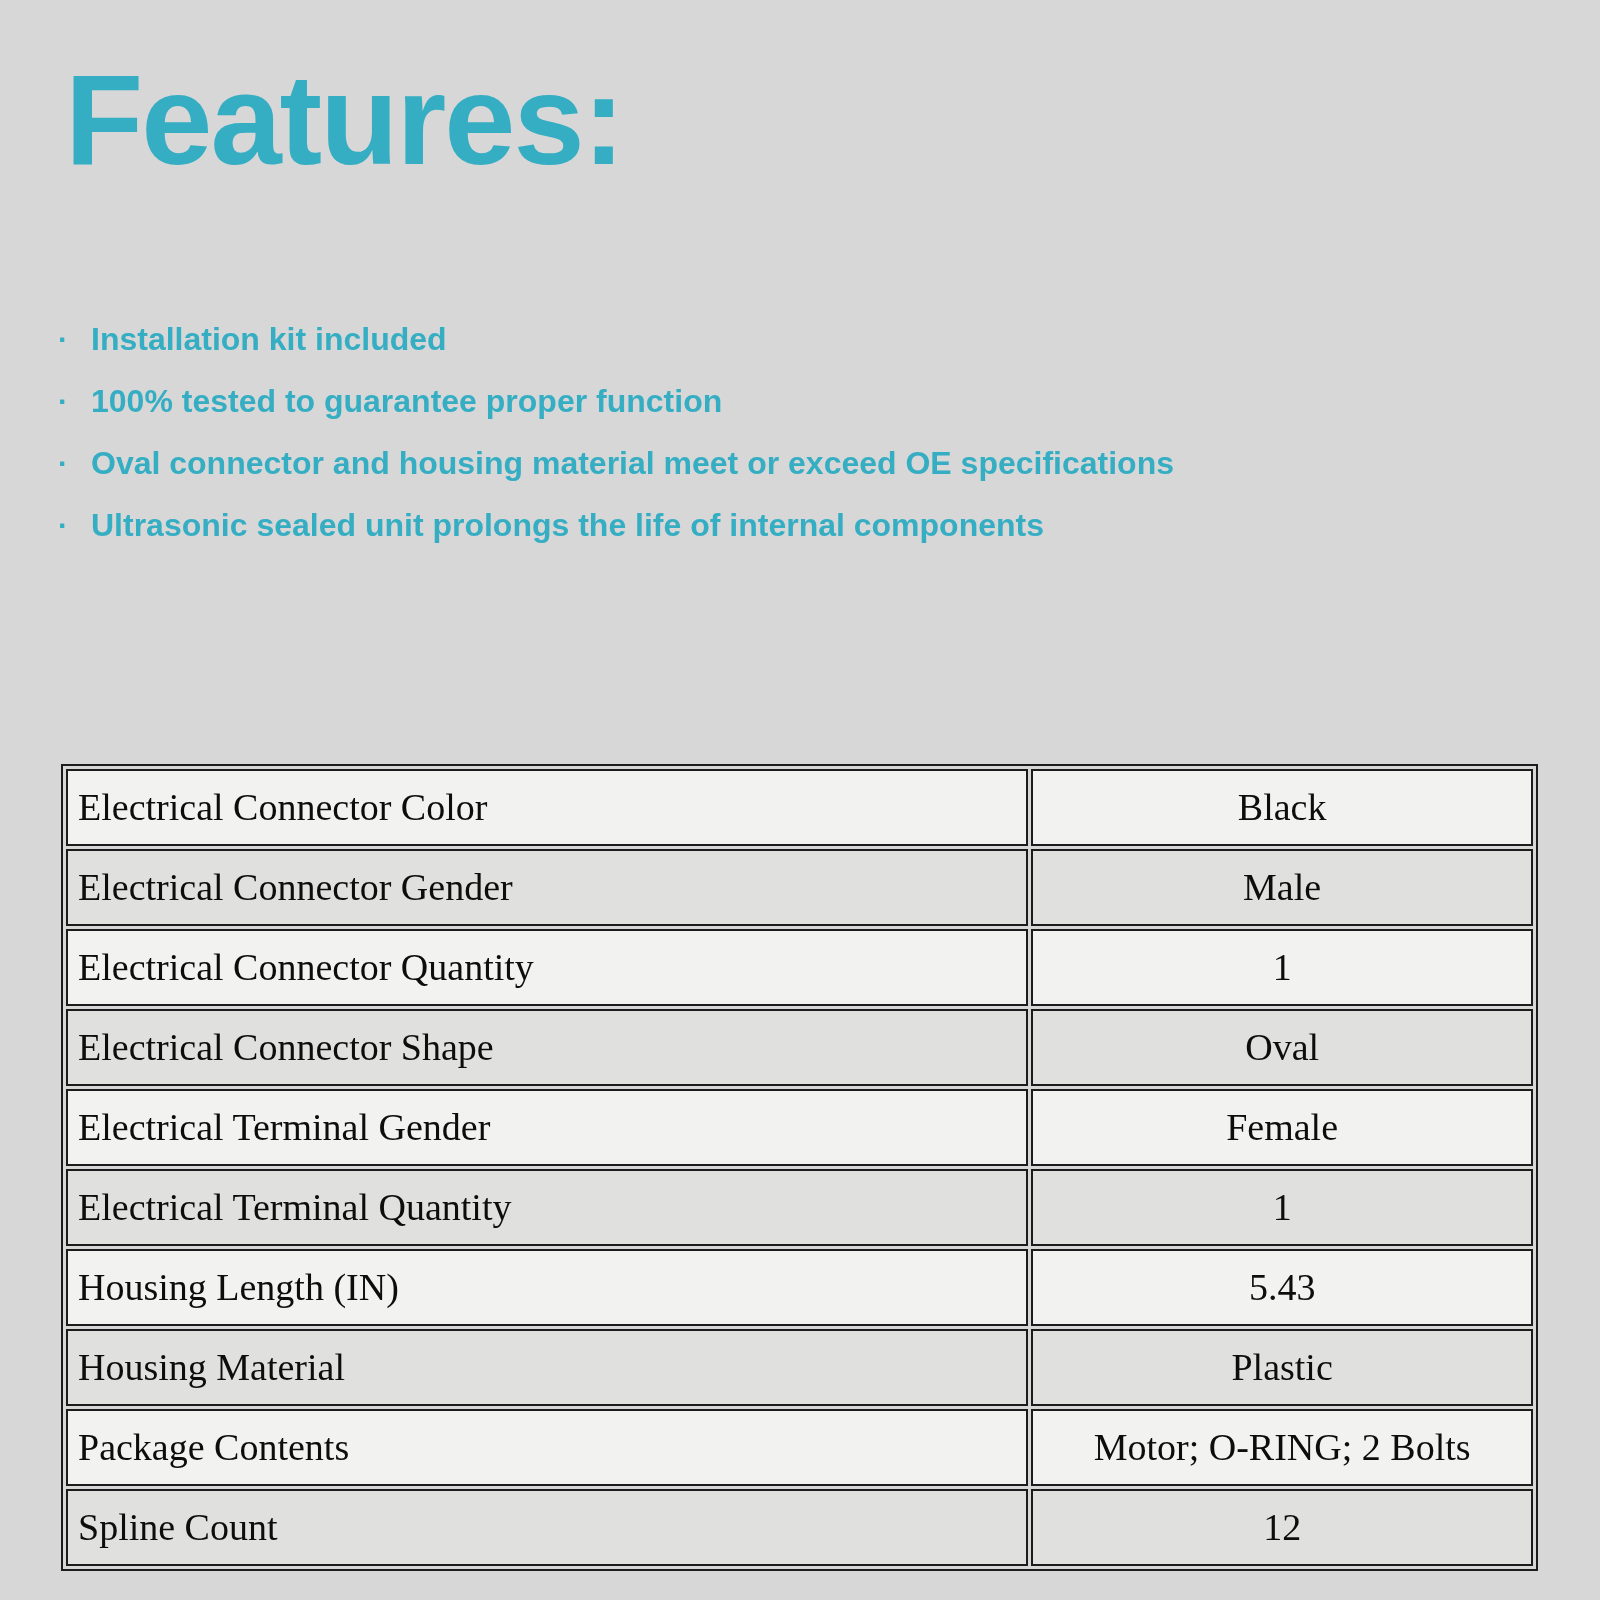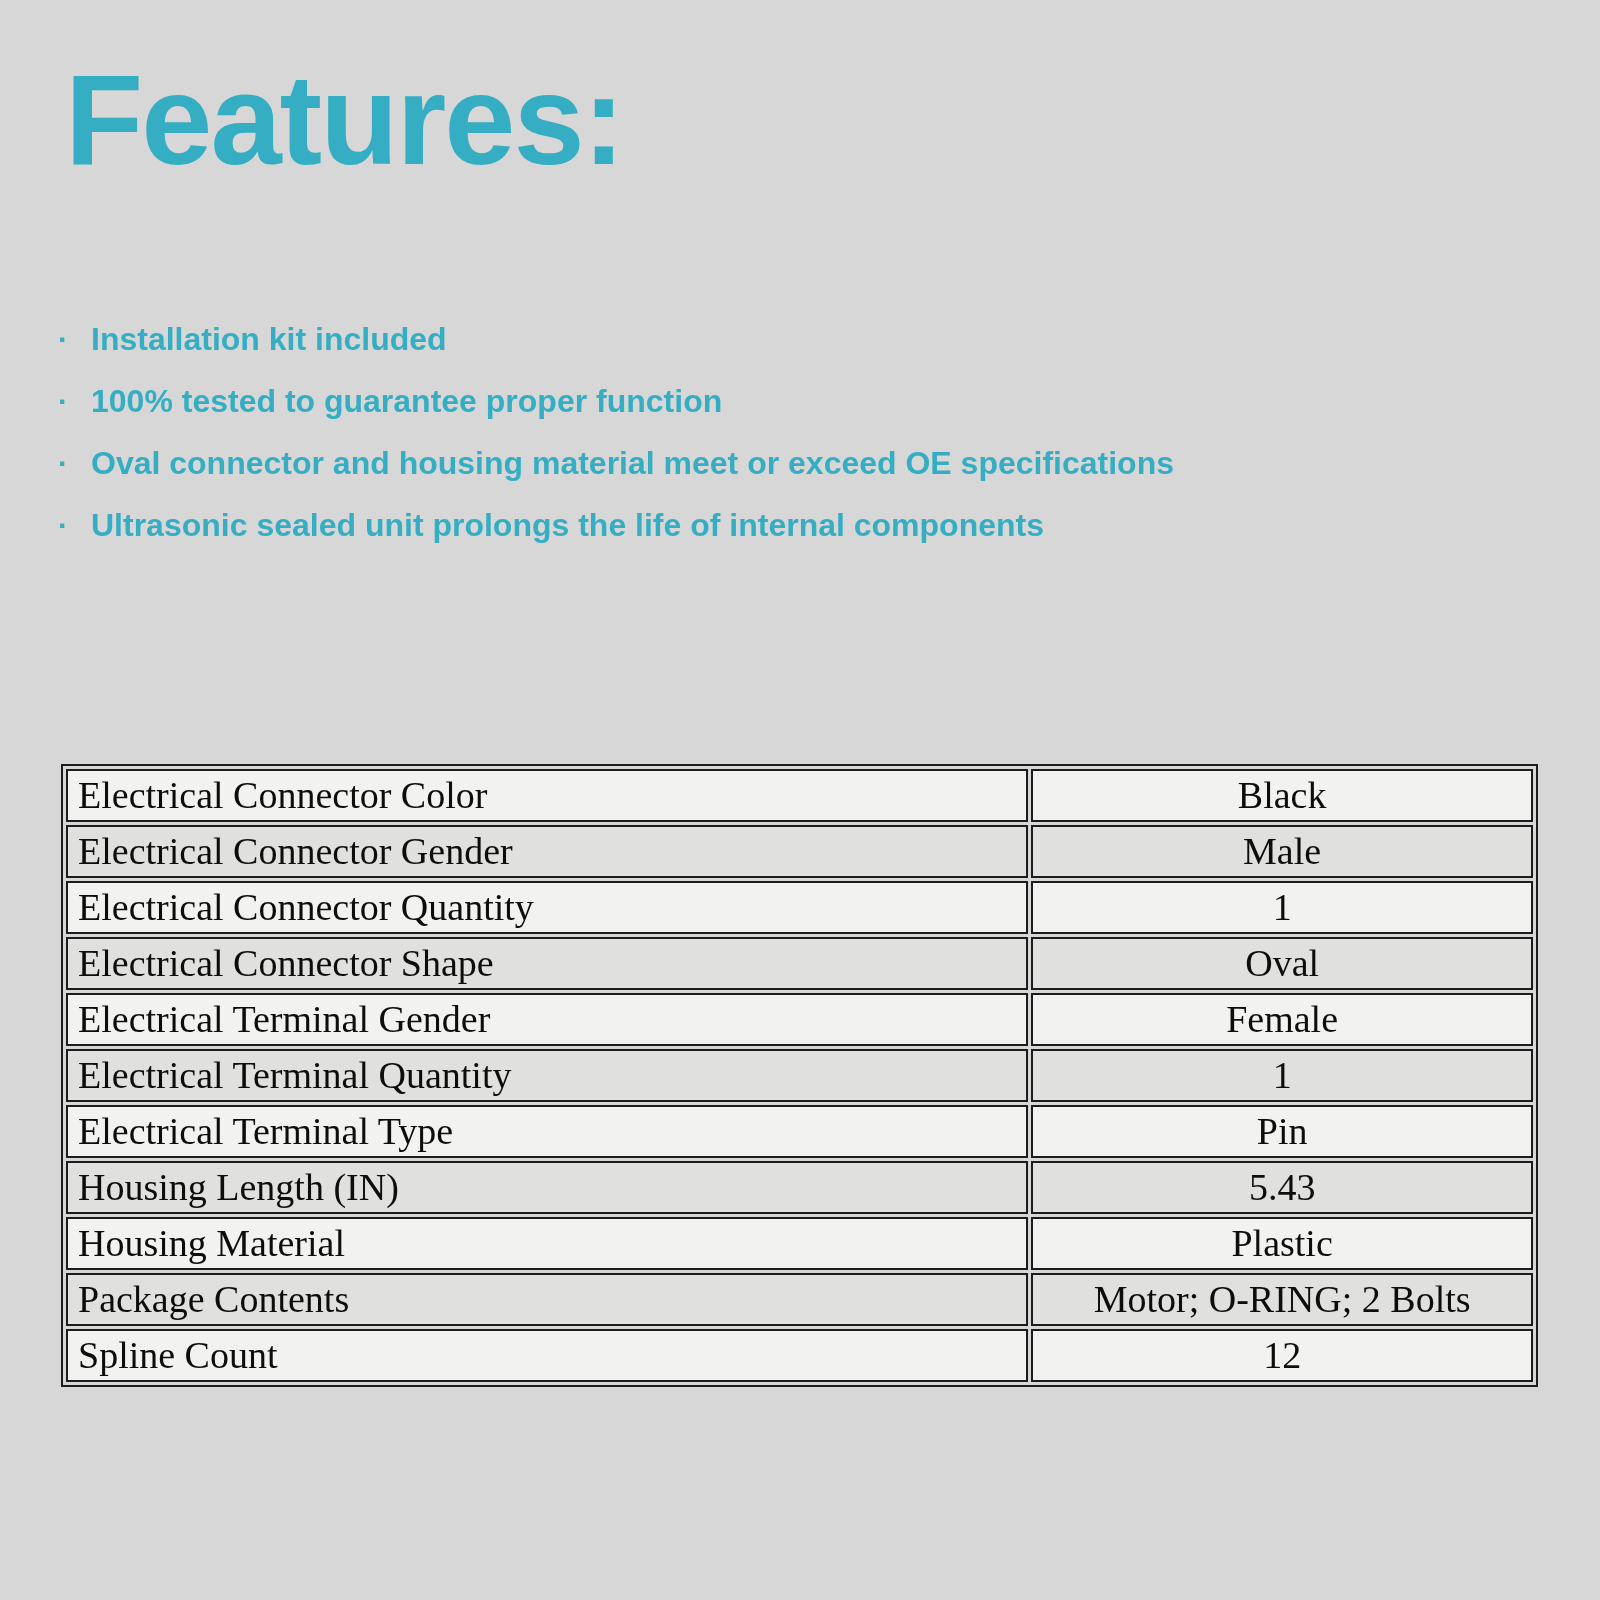--- a/index.html
+++ b/index.html
@@ -75,21 +75,21 @@
   }
   .specs-table tr:nth-child(even) td{
     background:var(--row-dark);
   }
   .specs-table td.label{
     text-align:left;
     padding:0 6px 0 10px;
   }
   .specs-table td.value{
     text-align:center;
-    padding:4px 2px;
+    padding:16px 2px;
   }
 </style>
 </head>
 <body>
 
 <div class="page">
 
   <h1 class="features-heading">Features:</h1>
 
   <ul class="features-list">
@@ -135,24 +135,20 @@
         </tr>
         <tr>
           <td class="label">Electrical Terminal Gender</td>
           <td class="value">Female</td>
         </tr>
         <tr>
           <td class="label">Electrical Terminal Quantity</td>
           <td class="value">1</td>
         </tr>
         <tr>
-          <td class="label">Electrical Terminal Type</td>
-          <td class="value">Pin</td>
-        </tr>
-        <tr>
           <td class="label">Housing Length (IN)</td>
           <td class="value">5.43</td>
         </tr>
         <tr>
           <td class="label">Housing Material</td>
           <td class="value">Plastic</td>
         </tr>
         <tr>
           <td class="label">Package Contents</td>
           <td class="value">Motor; O-RING;  2 Bolts</td>

